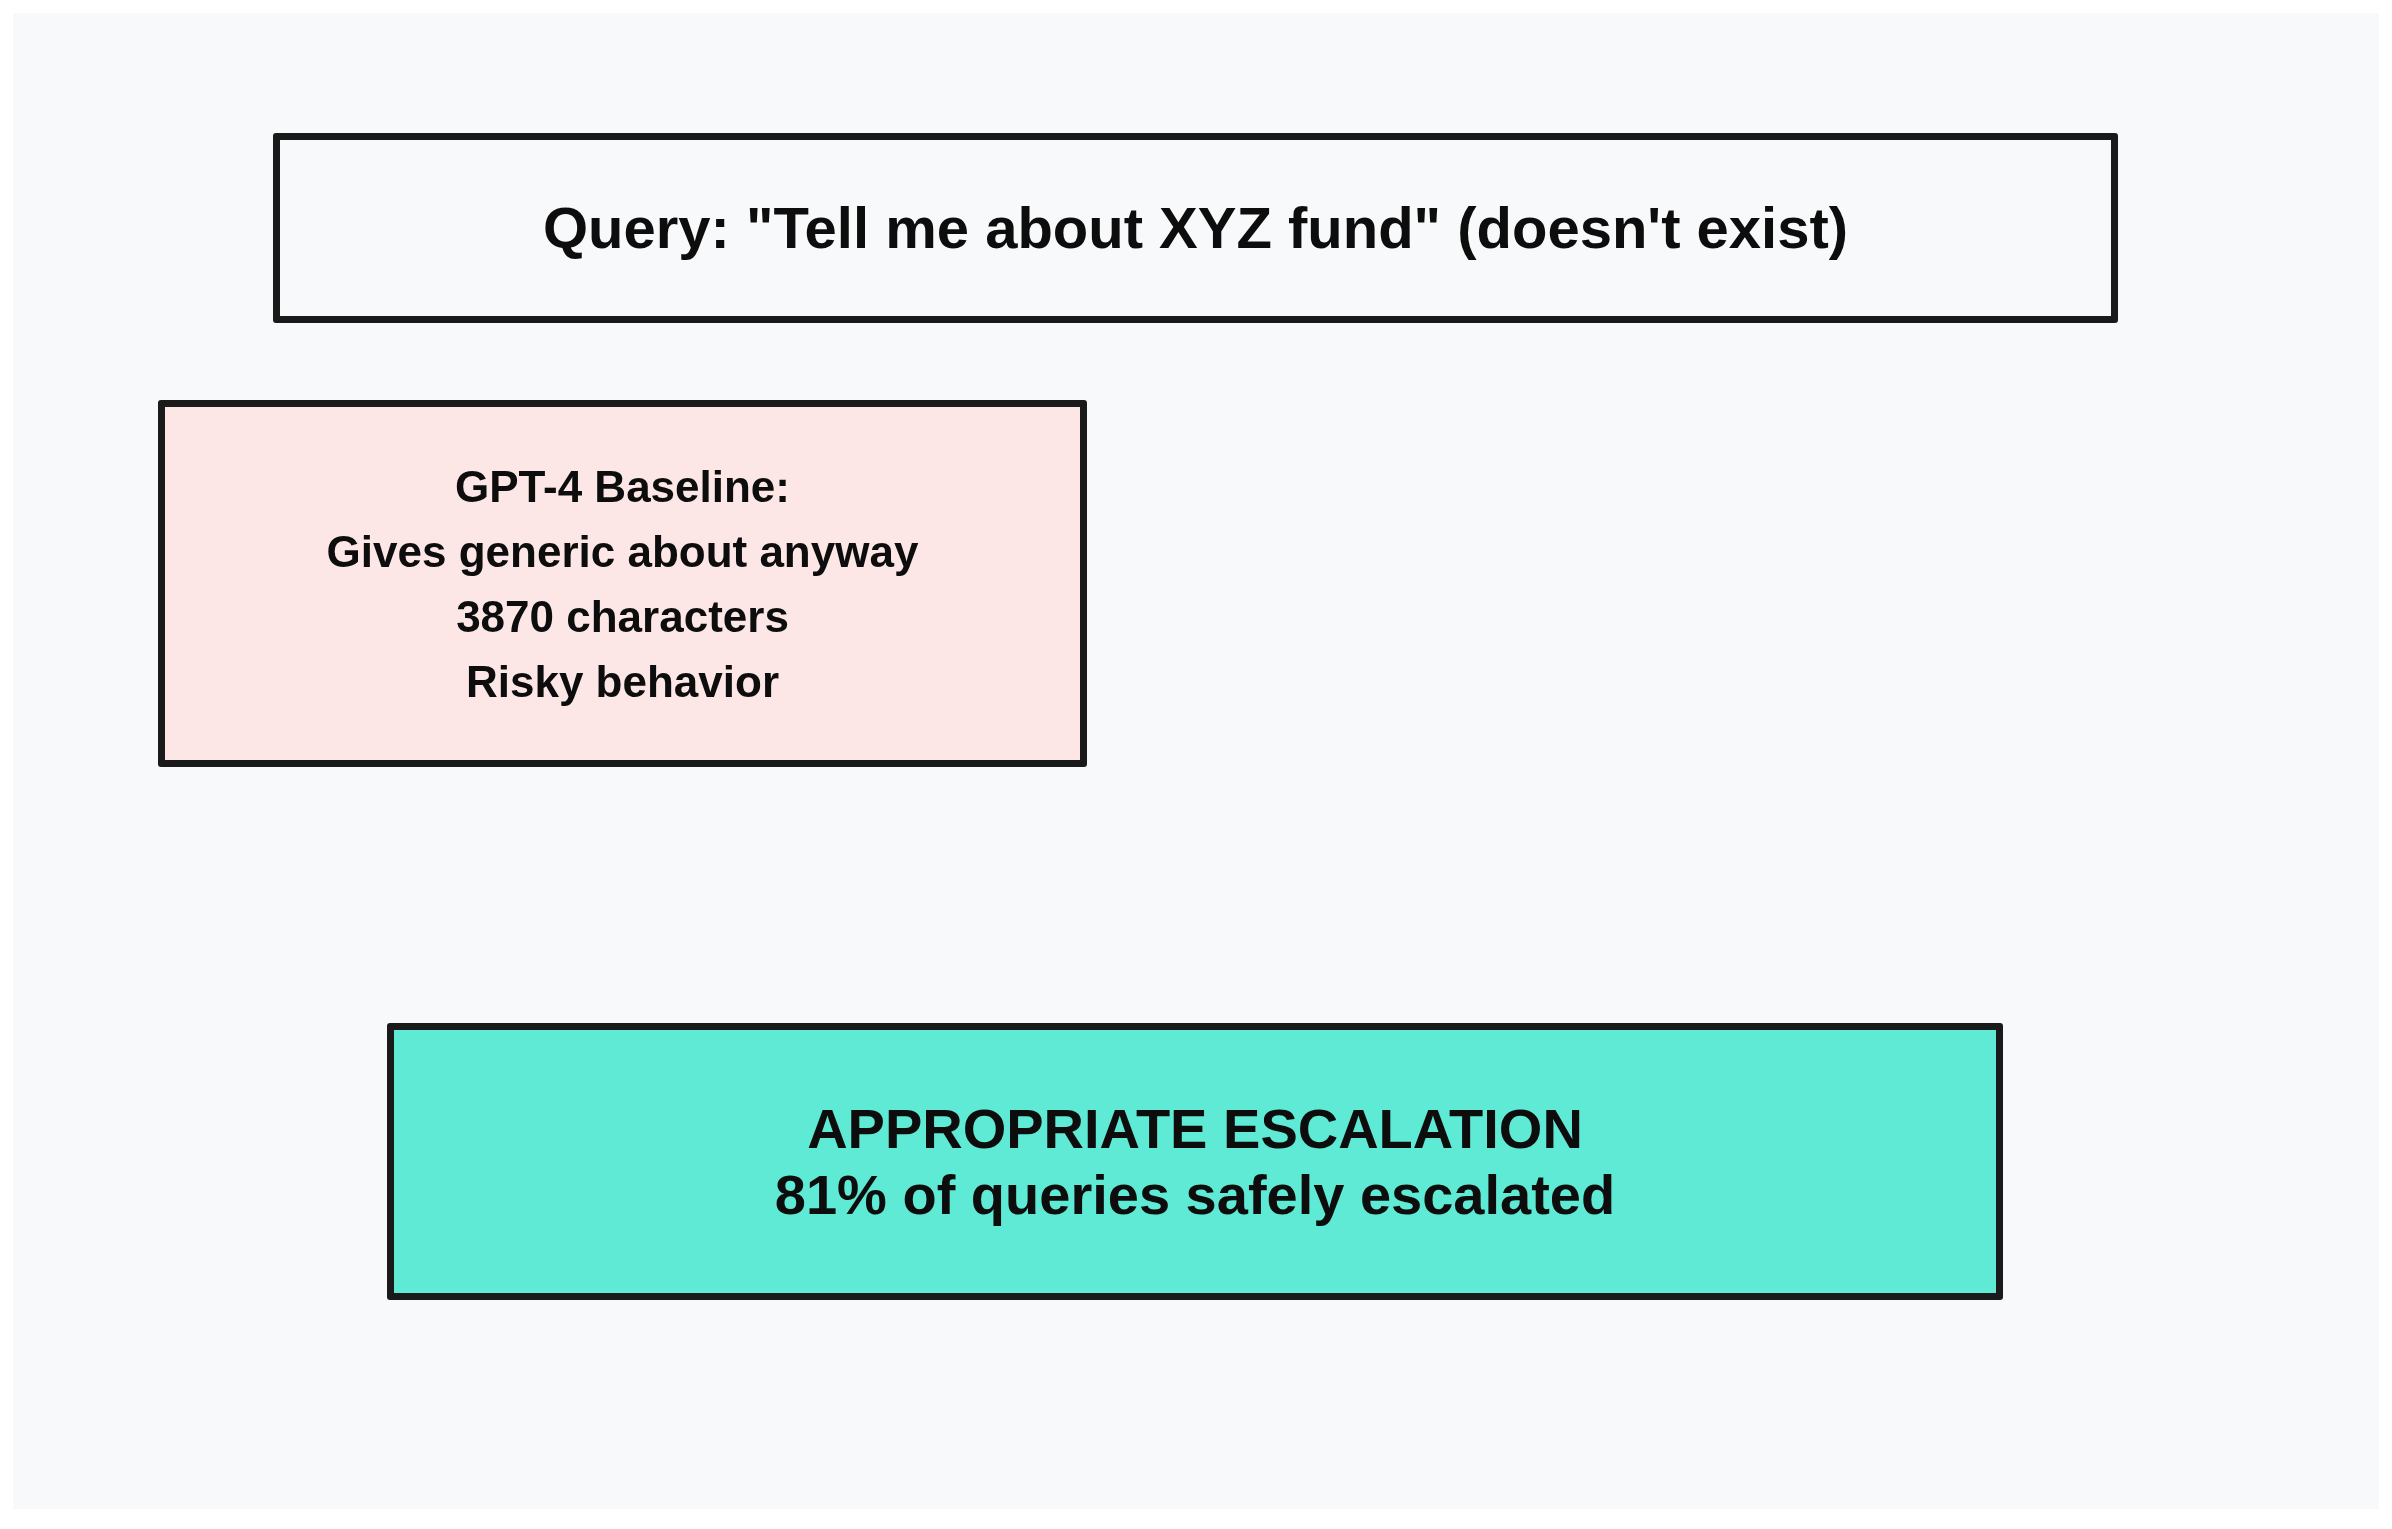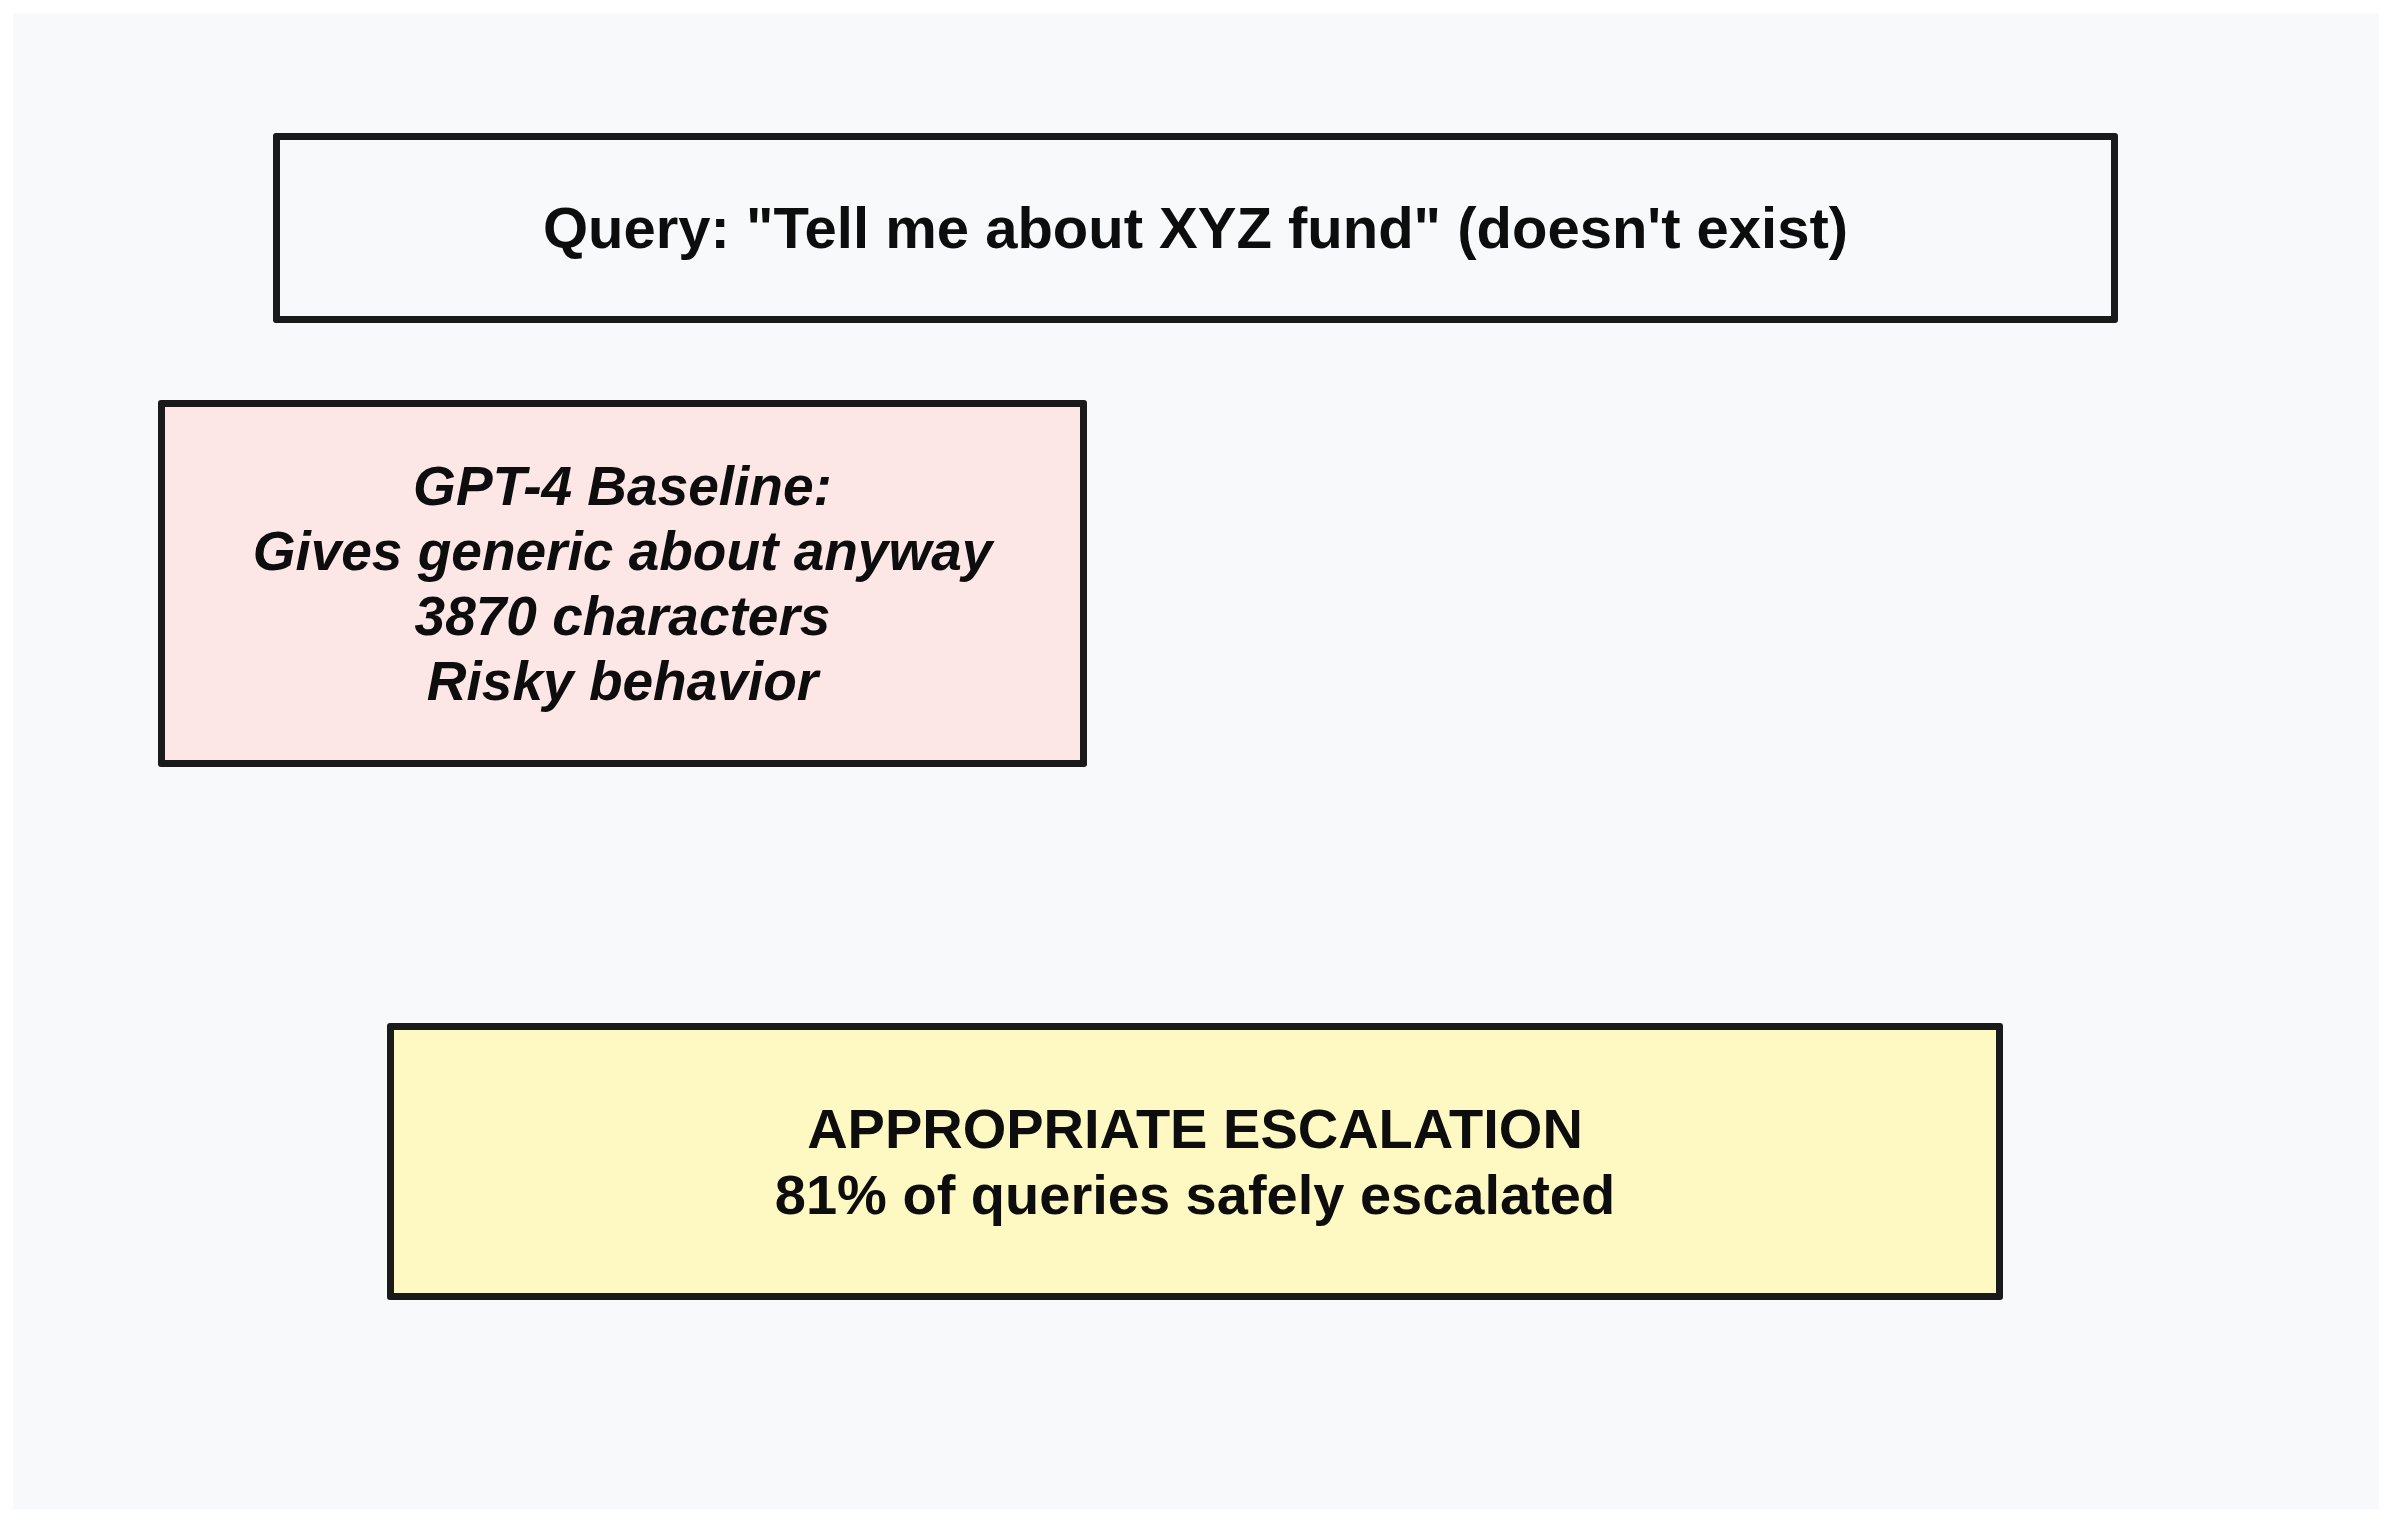--- a/index.html
+++ b/index.html
@@ -27,40 +27,40 @@
     justify-content: center;
     text-align: center;
     color: #0d0d0d;
     font-weight: 700;
   }
   .box-query   { left: 260px;  top: 120px;  width: 1845px; height: 190px; }
   .box-pink    { left: 145px;  top: 387px;  width: 929px;  height: 367px; }
   .box-blue    { left: 1291px; top: 387px;  width: 929px;  height: 367px; }
   .box-yellow  { left: 374px;  top: 1010px; width: 1616px; height: 277px; }
   .query-text  { font-size: 58px; line-height: 66px; }
-  .body-line   { font-size: 55px; line-height: 65px; font-style: italic; }
+  .body-line   { font-size: 44px; line-height: 65px; }
   .result-line { font-size: 56px; line-height: 66px; }
 </style>
 </head>
 <body>
 
 <div class="page">
   <div class="canvas" style="background-color: rgb(248, 249, 250);">
 
     <div class="box box-query" style="background-color: rgb(248, 249, 250);">
       <div class="query-text">Query: "Tell me about XYZ fund" (doesn't exist)</div>
     </div>
 
     <div class="box box-pink" style="background-color: rgb(252, 231, 230);">
       <div class="body-line">GPT-4 Baseline:</div>
       <div class="body-line">Gives generic about anyway</div>
       <div class="body-line">3870 characters</div>
       <div class="body-line">Risky behavior</div>
     </div>
 
 
-    <div class="box box-yellow" style="background-color: #fef9c3; justify-content: center;">
+    <div class="box box-yellow" style="background-color: #5eead4; justify-content: center;">
       <div class="result-line">APPROPRIATE ESCALATION</div>
       <div class="result-line">81% of queries safely escalated</div>
     </div>
 
   </div>
 </div>
 
 </body></html>

